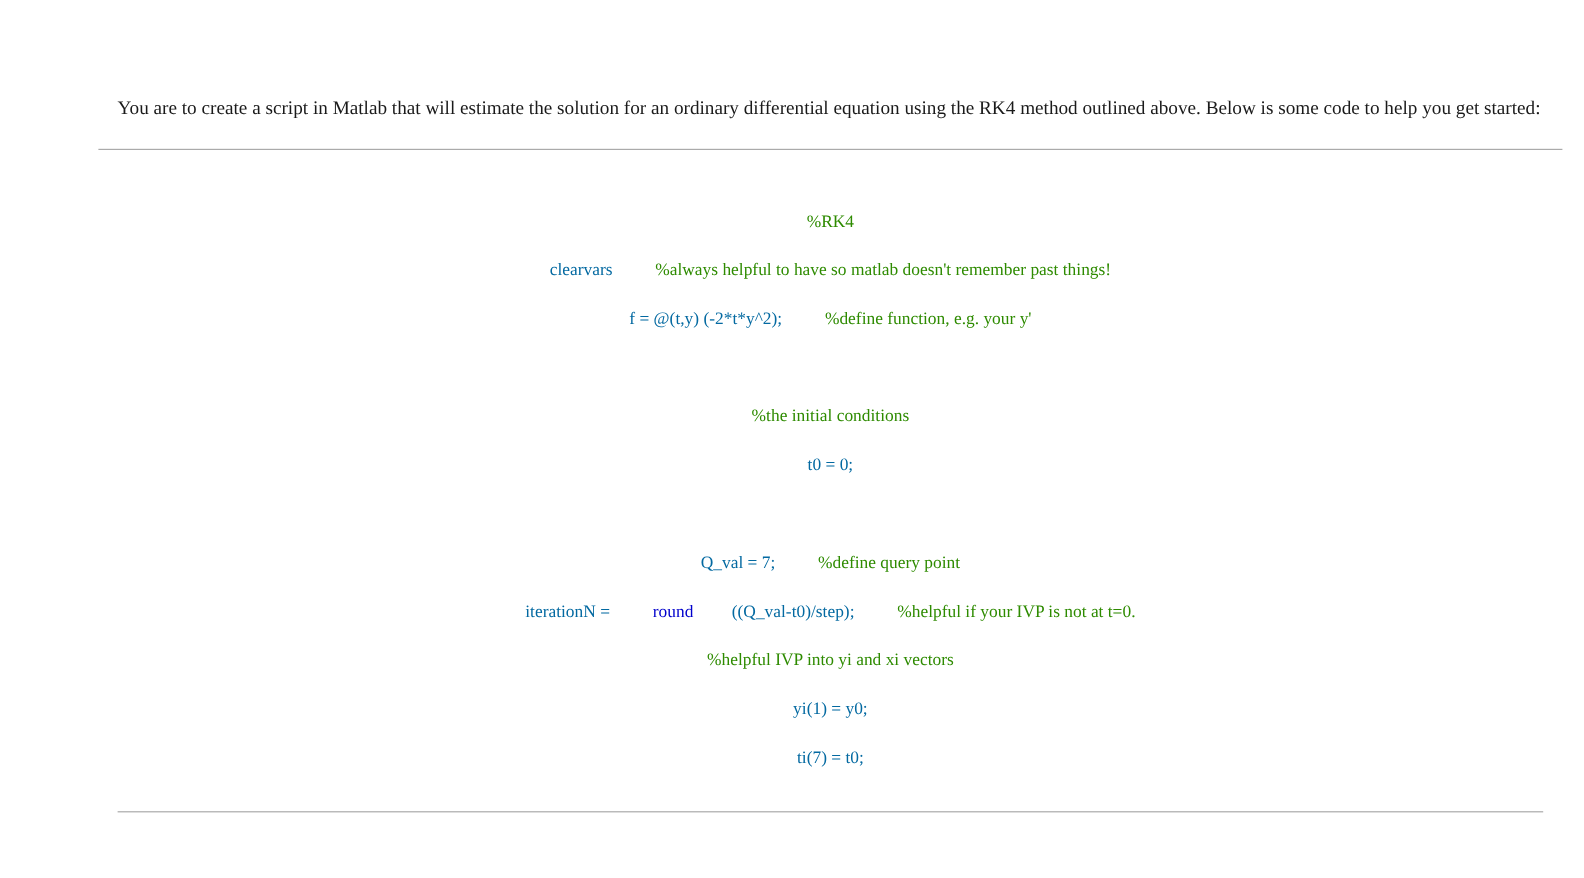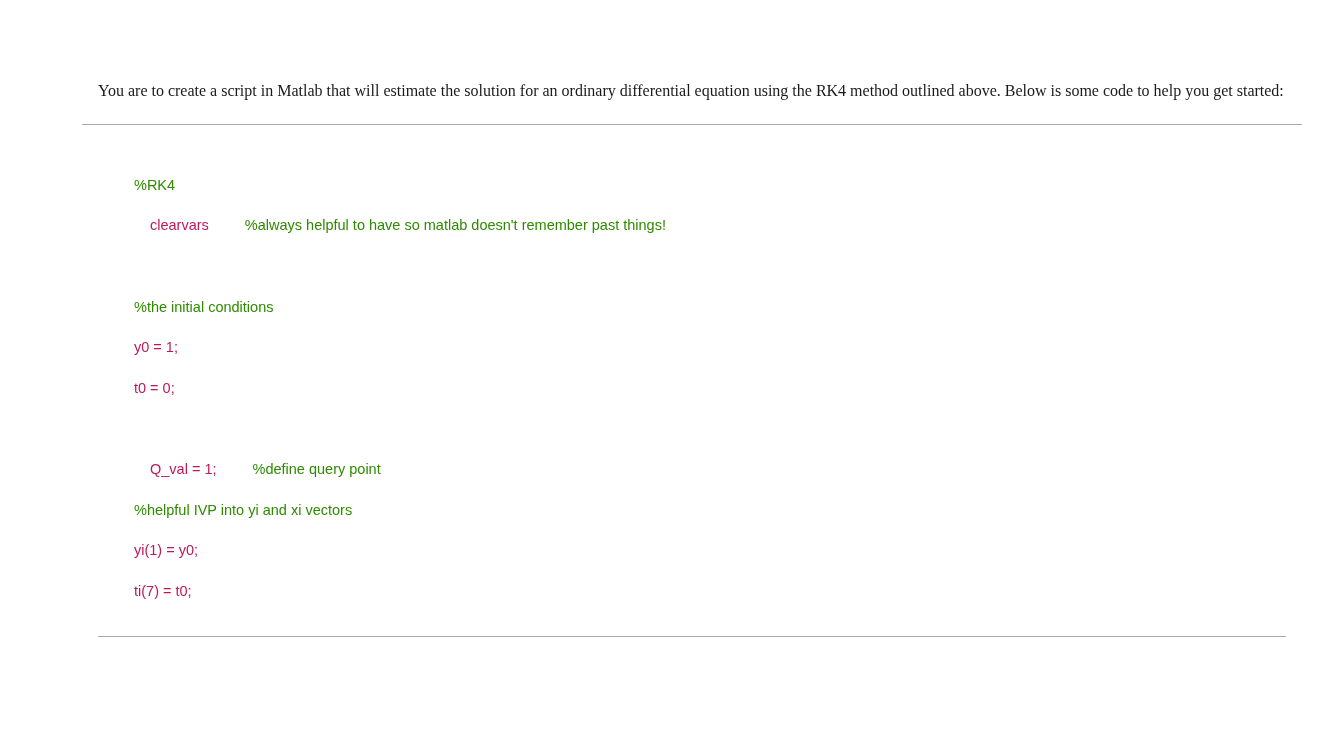--- a/index.html
+++ b/index.html
@@ -20,57 +20,59 @@
       line-height: 1.6;
       margin-bottom: 20px;
       max-width: 1200px;
     }
     hr.divider {
       border: none;
       border-top: 1px solid #aaa;
       margin: 0 0 0 0;
     }
     .code-block {
-      font-family: Liberation Sans, sans-serif;
+      font-family: Liberation Serif, serif;
       font-size: 14.5px;
       line-height: 1.7;
       padding: 16px 20px;
       background: #ffffff;
       border-bottom: 1px solid #aaa;
+      text-align: center;
     }
     .code-line {
       display: block;
       white-space: pre;
     }
     .code-empty {
       display: block;
       height: 1.7em;
     }
     .kw-green {
       color: #2e8b00;
     }
     .kw-blue {
       color: #0000cc;
     }
     .kw-black {
-      color: #be185d;
+      color: #0369a1;
     }
   </style>
 </head>
 <body>
 
 <p class="intro-text">You are to create a script in Matlab that will estimate the solution for an ordinary differential equation using the RK4 method outlined above. Below is some code to help you get started:</p>
 
 <hr class="divider">
 
 <div class="code-block">
   <span class="code-line kw-green">%RK4</span>
   <span class="code-line"><span class="kw-black">clearvars </span><span class="kw-green">%always helpful to have so matlab doesn't remember past things!</span></span>
+  <span class="code-line"><span class="kw-black">f = @(t,y) (-2*t*y^2); </span><span class="kw-green">%define function, e.g. your y'</span></span>
   <span class="code-empty"></span>
   <span class="code-line kw-green">%the initial conditions</span>
-  <span class="code-line kw-black">y0 = 1;</span>
   <span class="code-line kw-black">t0 = 0;</span>
   <span class="code-empty"></span>
-  <span class="code-line"><span class="kw-black">Q_val = 1; </span><span class="kw-green">%define query point</span></span>
+  <span class="code-line"><span class="kw-black">Q_val = 7; </span><span class="kw-green">%define query point</span></span>
+  <span class="code-line"><span class="kw-black">iterationN = </span><span class="kw-blue">round</span><span class="kw-black">((Q_val-t0)/step); </span><span class="kw-green">%helpful if your IVP is not at t=0.</span></span>
   <span class="code-line kw-green">%helpful IVP into yi and xi vectors</span>
   <span class="code-line kw-black">yi(1) = y0;</span>
   <span class="code-line kw-black">ti(7) = t0;</span>
 </div>
 
 </body></html>

